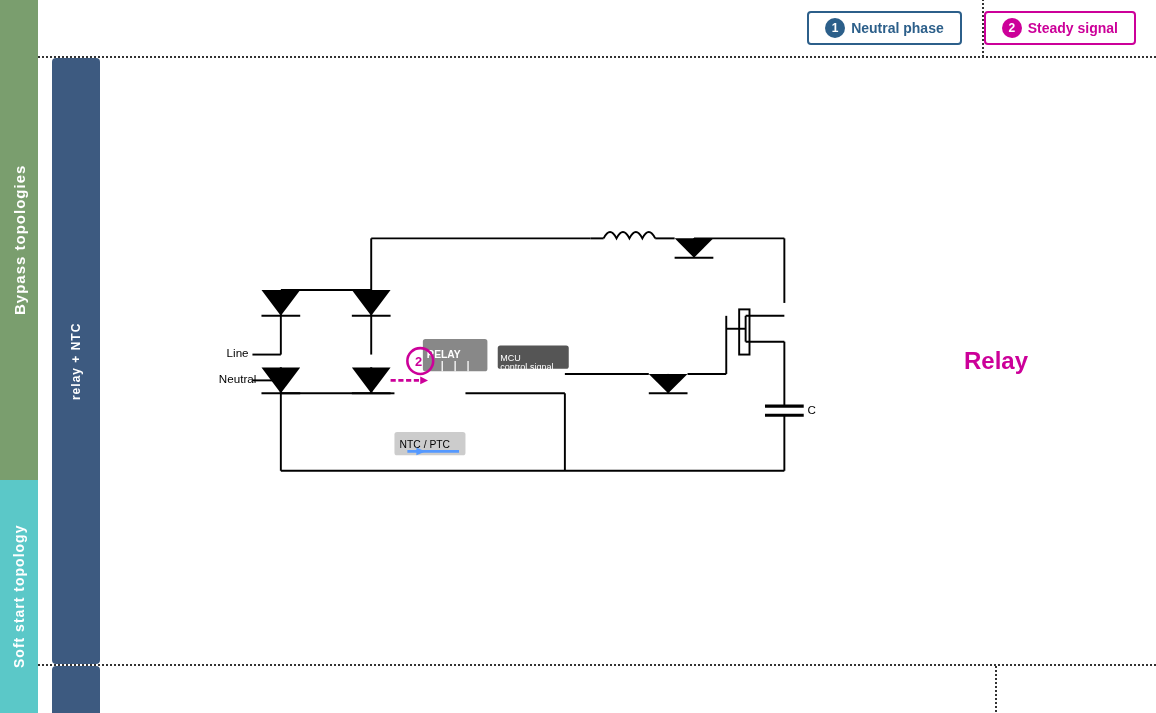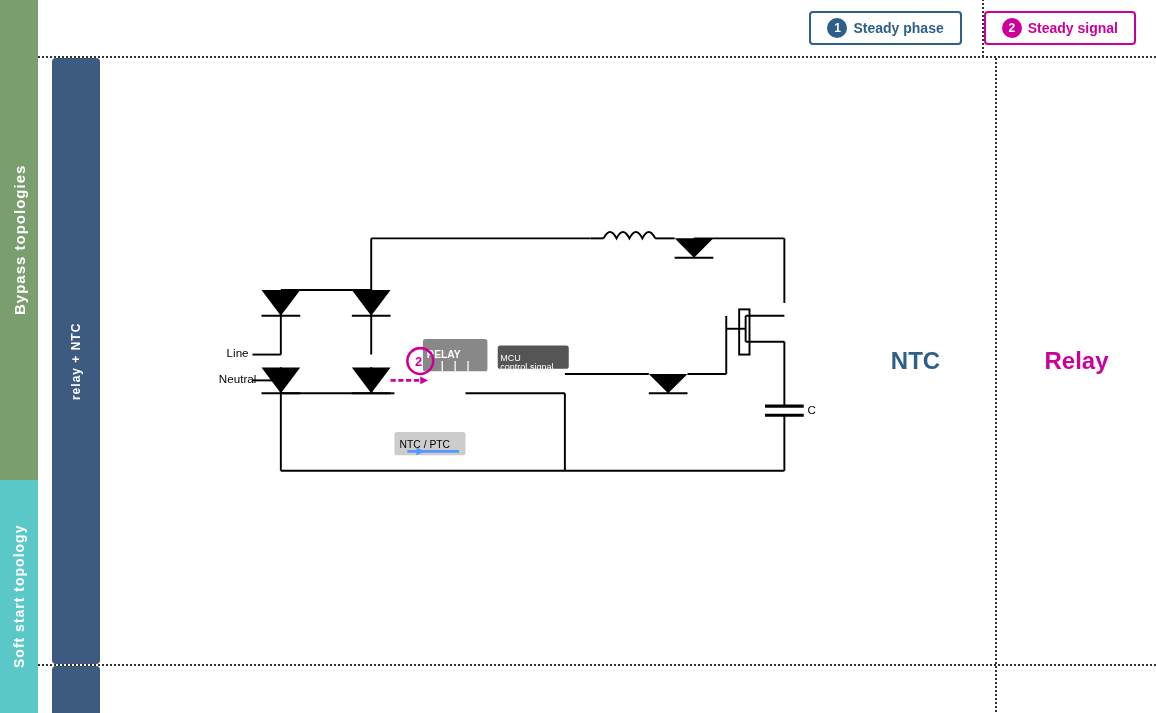--- a/index.html
+++ b/index.html
@@ -236,21 +236,21 @@
     <div class="softstart-label">Soft start topology</div>
   </div>
 
   <div class="content-area">
 
     <div class="header-row">
       <div class="header-spacer"></div>
       <div class="header-circuit"></div>
       <div class="inrush-badge">
         <span class="circle-num">1</span>
-        <span>Steady phase</span>
+        <span>Neutral phase</span>
       </div>
       <div style="width:2px; height:58px; border-right:2px dotted #333; position:relative;"></div>
       <div class="steady-badge">
         <span class="circle-num">2</span>
         <span>Steady signal</span>
       </div>
     </div>
 
     <div class="rows-area">
 
@@ -351,23 +351,20 @@
 
             <polygon points="430,140 415,125 445,125" fill="black"></polygon>
             <line x1="430" y1="140" x2="430" y2="125" stroke="black" stroke-width="1.5"></line>
             <line x1="415" y1="140" x2="445" y2="140" stroke="black" stroke-width="1.5"></line>
             <line x1="350" y1="125" x2="415" y2="125" stroke="black" stroke-width="1.5"></line>
             <line x1="445" y1="125" x2="475" y2="125" stroke="black" stroke-width="1.5"></line>
             <line x1="475" y1="80" x2="475" y2="125" stroke="black" stroke-width="1.5"></line>
           </svg>
         </div>
         <div class="right-labels">
-          <div class="right-col-inrush">
-            <span class="ntc-label">NTC</span>
-          </div>
           <div class="right-col-steady">
             <span class="relay-label">Relay</span>
           </div>
         </div>
       </div>
 
       <div class="topology-row" style="flex:1; border-bottom:2px dotted #333;">
         <div class="row-inner-label">
           <div class="row-label-box scr-ntc">SCR + NTC</div>
         </div>

